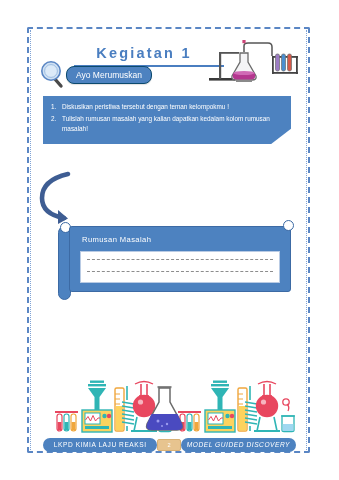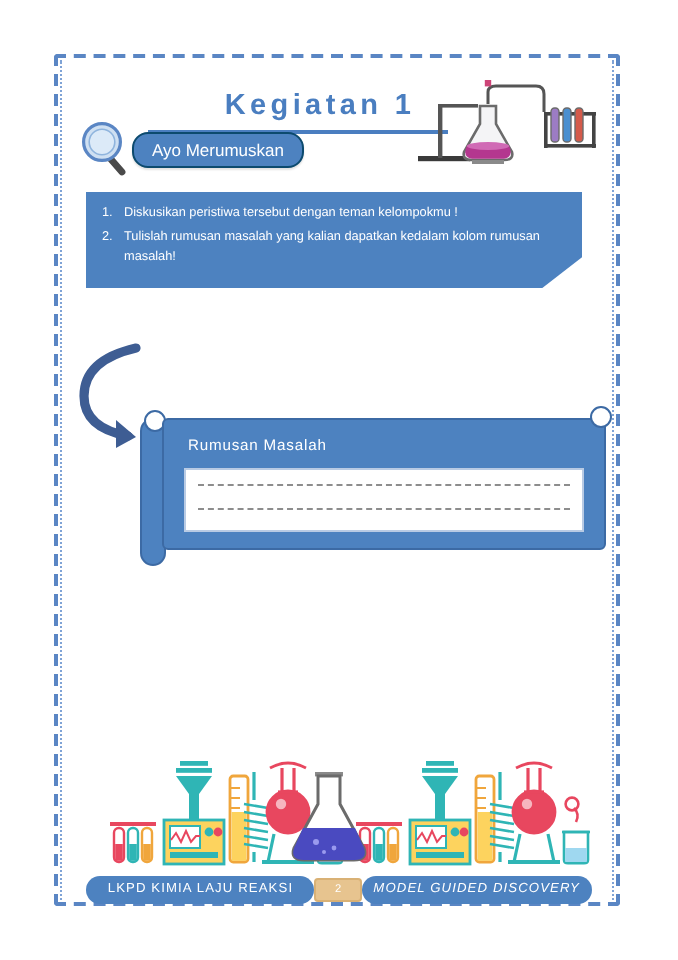--- a/index.html
+++ b/index.html
@@ -44,21 +44,21 @@
 
   
   #header-area {
     position: absolute;
     left: 38px; top: 40px;
     width: 262px; height: 52px;
   }
 
   #activity-title {
     position: absolute;
-    left: 52px; top: 5px;
+    left: 36px; top: 5px;
     width: 140px;
     text-align: center;
     font-size: 14.5px;
     font-weight: bold;
     letter-spacing: 2.2px;
     color: #4a7ec0;
     font-family: "Liberation Sans", sans-serif;
   }
   #title-underline {
     position: absolute;
@@ -127,22 +127,22 @@
   
   #curved-arrow {
     position: absolute;
     left: 38px; top: 168px;
     width: 52px; height: 58px;
   }
 
   
   #rumusan-card-group {
     position: absolute;
-    left: 58px; top: 205px;
-    width: 236px; height: 78px; margin-left: 12px;
+    left: 58px; top: 222px;
+    width: 236px; height: 78px;
   }
   #rumusan-side-bar {
     position: absolute;
     left: 0px; top: 4px;
     width: 13px; height: 74px;
     background: #4d82c0;
     border: 1px solid #3c6aa4;
     border-radius: 7px;
     box-sizing: border-box;
   }

